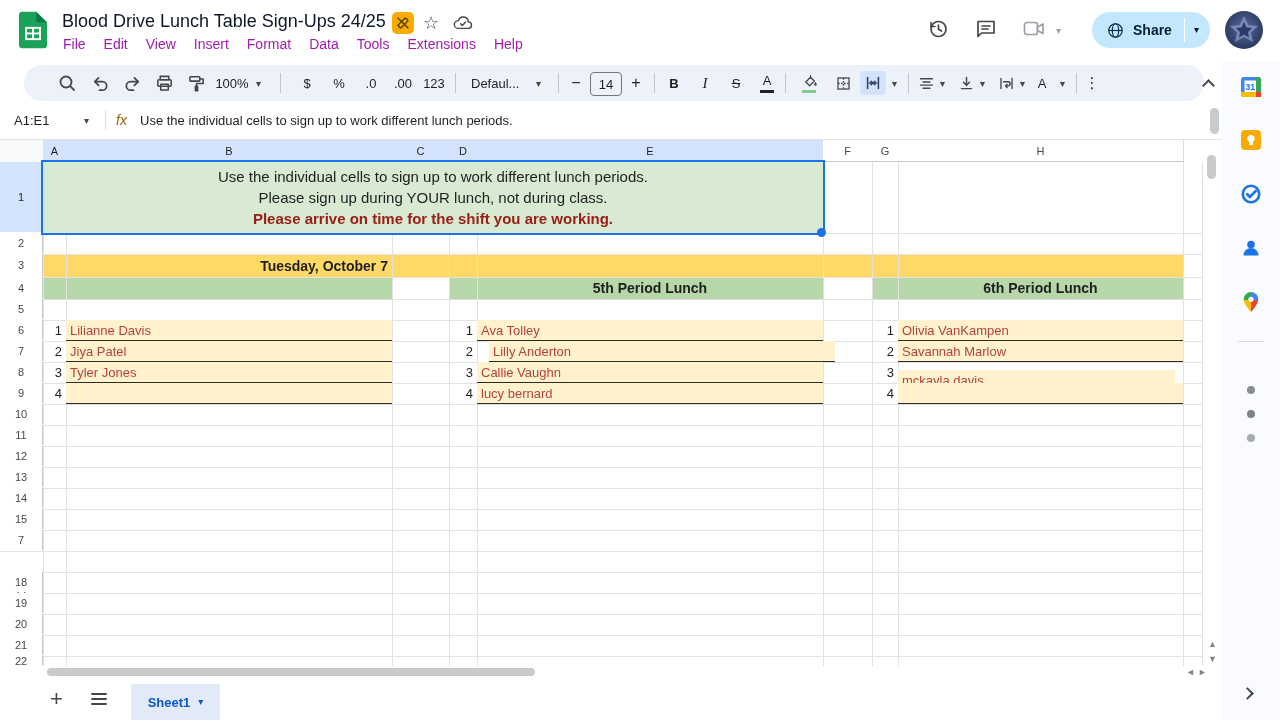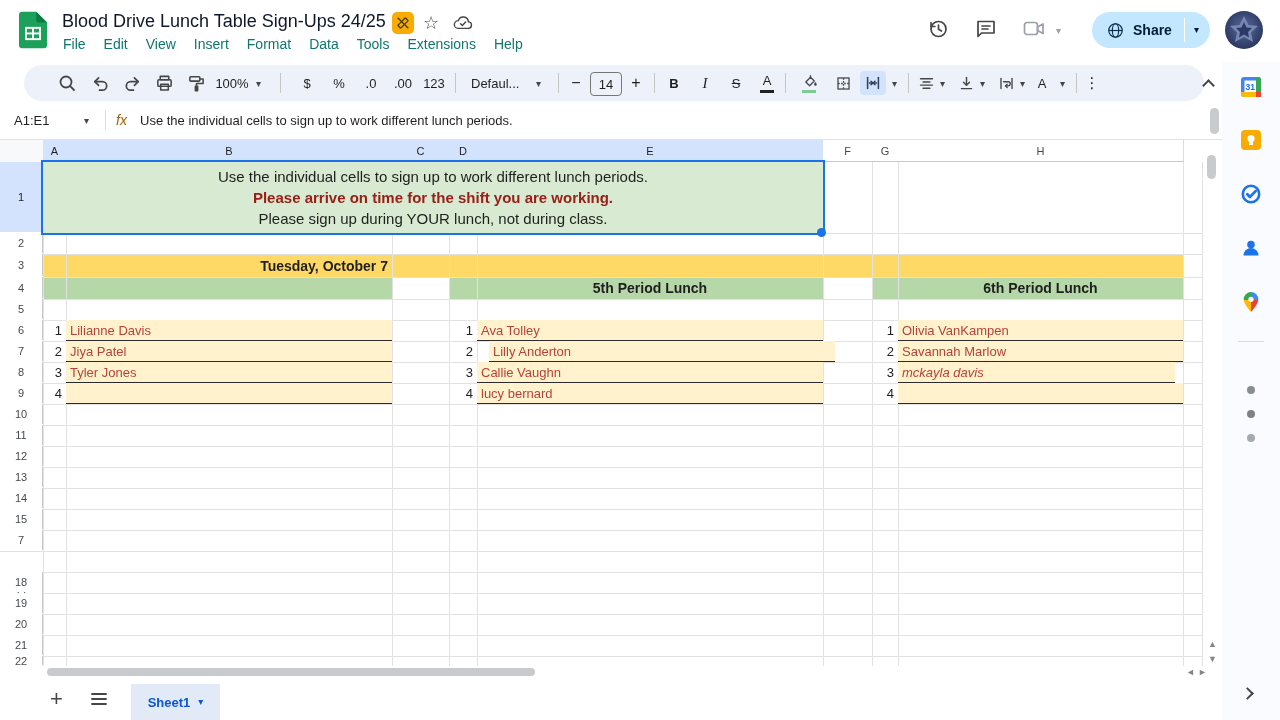--- a/index.html
+++ b/index.html
@@ -3,21 +3,21 @@
 <meta charset="utf-8">
 <style>
   html,body{margin:0;padding:0;}
   body{width:1280px;height:720px;position:relative;overflow:hidden;background:#fff;
        font-family:"Liberation Sans","DejaVu Sans",sans-serif;color:#1f1f1f;}
   .abs{position:absolute;}
   svg{display:block;}
   
   #topbar{left:0;top:0;width:1280px;height:62px;background:#fff;}
   #doc-title{left:62px;top:11px;font-size:18px;color:#0f172a;white-space:nowrap;}
-  #menubar{left:54px;top:33px;display:flex;font-size:14px;color:#0f766e;}
+  #menubar{left:54px;top:33px;display:flex;font-size:14px;color:#a21caf;}
   #menubar .menu{padding:3px 9px;border-radius:6px;cursor:default;}
   .badge{left:392px;top:12px;width:22px;height:22px;border-radius:5px;background:#f9ab00;
          display:flex;align-items:center;justify-content:center;}
   .star{left:423px;top:12px;font-size:18px;color:#444746;}
   #share-pill{left:1092px;top:12px;width:118px;height:36px;border-radius:18px;background:#c2e7ff;
               display:flex;align-items:center;}
   #share-label{font-size:14px;font-weight:bold;color:#001d35;margin-left:8px;}
   #share-divider{width:1px;height:24px;background:#fff;margin-left:12px;}
   .caret{font-size:10px;color:#444746;line-height:1;}
   #avatar{left:1225px;top:11px;width:38px;height:38px;border-radius:50%;overflow:hidden;
@@ -353,22 +353,22 @@
       <div class="abs rowhead" style="top:427px;height:20px;margin-top:16px;">17</div>
       <div class="abs rowhead" style="top:432px;height:20px;">18</div>
       <div class="abs rowhead" style="top:453px;height:20px;">19</div>
       <div class="abs rowhead" style="top:474px;height:20px;">20</div>
       <div class="abs rowhead" style="top:495px;height:20px;">21</div>
       <div class="abs rowhead" style="top:516px;height:9px;">22</div>
     </div>
 
   <div id="note-cell" class="abs">
     <div>Use the individual cells to sign up to work different lunch periods.</div>
+    <div>Please sign up during YOUR lunch, not during class.</div>
     <div id="note-warning">Please arrive on time for the shift you are working.</div>
-    <div>Please sign up during YOUR lunch, not during class.</div>
   </div>
   <div id="sel-border" class="abs"></div>
   <div id="fill-handle" class="abs"></div>
 
   <div class="abs celltxt banner-text" style="left:66px;top:115px;width:322px;height:22px;justify-content:flex-end;z-index:3;">Tuesday, October 7</div>
   <div class="abs celltxt banner-text" style="left:477px;top:137px;width:346px;height:21px;justify-content:center;z-index:3;">5th Period Lunch</div>
   <div class="abs celltxt banner-text" style="left:898px;top:137px;width:285px;height:21px;justify-content:center;z-index:3;">6th Period Lunch</div>
 
   <div id="slots">
       <div class="abs slot-num" style="left:43px;top:180px;width:23px;height:21px;">1</div>
@@ -385,21 +385,21 @@
       <div class="abs slot-name" style="left:477px;top:201px;width:346px;height:21px;margin-left:12px;">Lilly Anderton</div>
       <div class="abs slot-num" style="left:449px;top:222px;width:28px;height:21px;">3</div>
       <div class="abs slot-name" style="left:477px;top:222px;width:346px;height:21px;">Callie Vaughn</div>
       <div class="abs slot-num" style="left:449px;top:243px;width:28px;height:21px;">4</div>
       <div class="abs slot-name" style="left:477px;top:243px;width:346px;height:21px;">lucy bernard</div>
       <div class="abs slot-num" style="left:872px;top:180px;width:26px;height:21px;">1</div>
       <div class="abs slot-name" style="left:898px;top:180px;width:285px;height:21px;">Olivia VanKampen</div>
       <div class="abs slot-num" style="left:872px;top:201px;width:26px;height:21px;">2</div>
       <div class="abs slot-name" style="left:898px;top:201px;width:285px;height:21px;">Savannah Marlow</div>
       <div class="abs slot-num" style="left:872px;top:222px;width:26px;height:21px;">3</div>
-      <div class="abs slot-name" style="left:898px;top:222px;width:277px;height:21px;font-style:italic;">mckayla davis</div>
+      <div class="abs slot-name" style="left:898px;top:230px;width:277px;height:21px;">mckayla davis</div>
       <div class="abs slot-num" style="left:872px;top:243px;width:26px;height:21px;">4</div>
       <div class="abs slot-name" style="left:898px;top:243px;width:285px;height:21px;"></div>
     </div>
 </div>
 
 <div class="abs" style="left:1203px;top:140px;width:19px;height:526px;background:#fff;">
   <div class="abs sb-thumb" style="left:4px;top:15px;width:9px;height:24px;"></div>
   <div class="abs sb-arrow" style="left:5px;top:500px;">▲</div>
   <div class="abs sb-arrow" style="left:5px;top:515px;">▼</div>
 </div>

